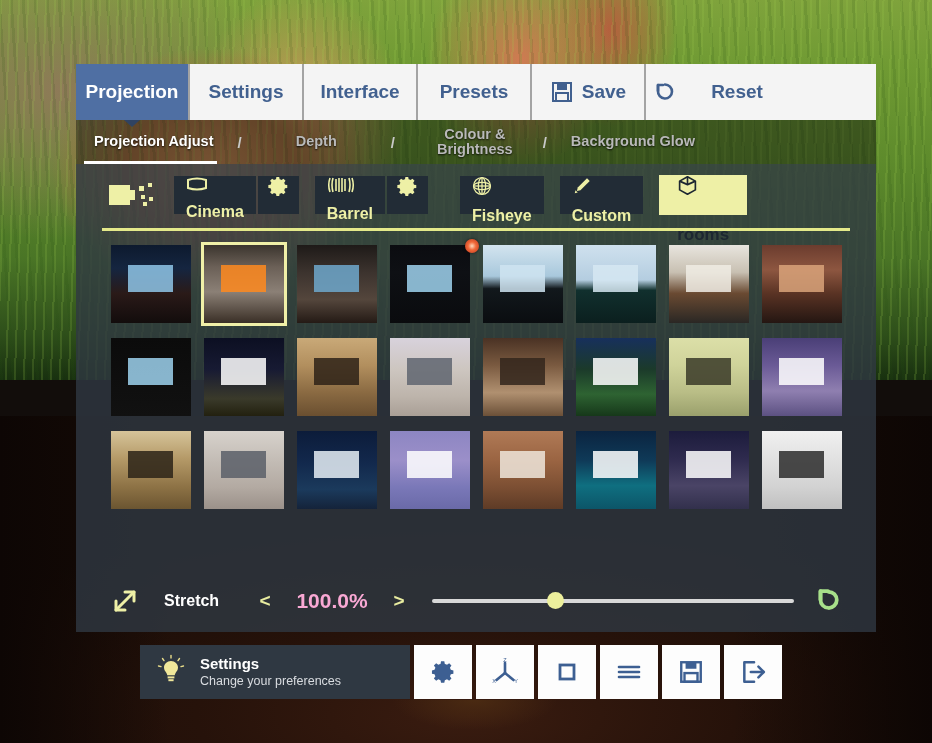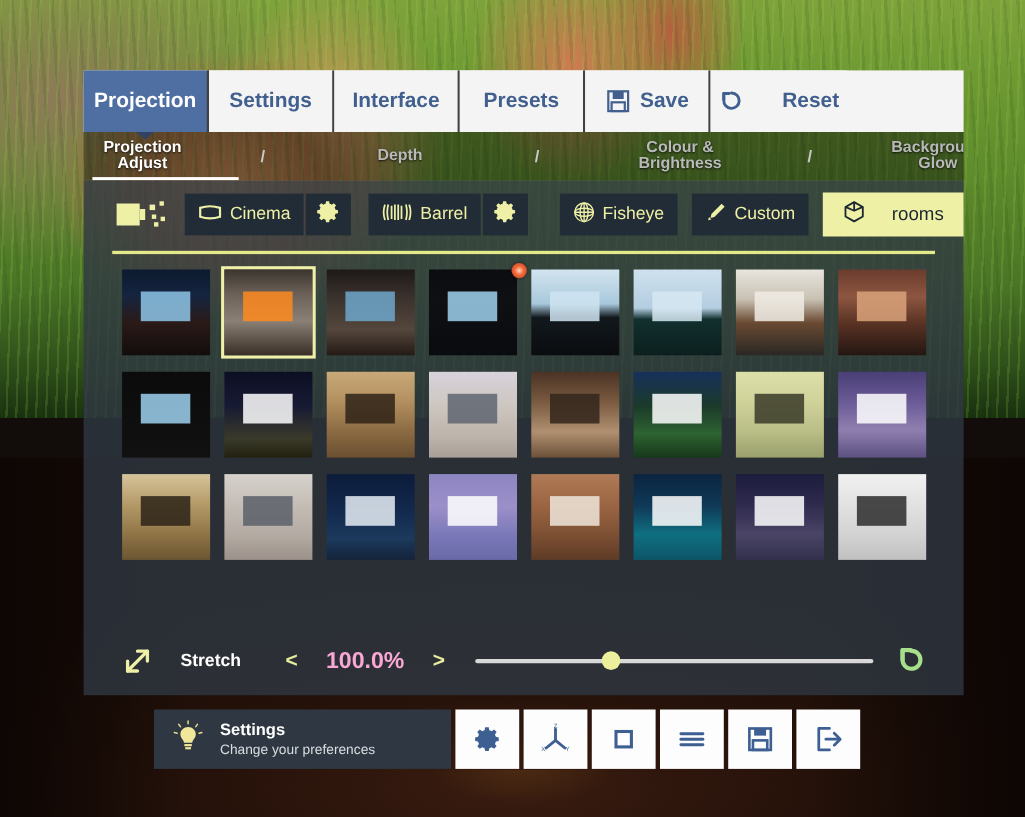--- a/index.html
+++ b/index.html
@@ -60,21 +60,21 @@
   
   .tabbar {
     display: flex; height: 56px; width: 800px;
     background: #f4f4f4;
   }
   .tab {
     flex: 0 0 auto;
     display: flex; align-items: center; justify-content: center;
     gap: 8px;
     font-size: 19px; font-weight: bold; color: #41608f;
-    border-right: 2px solid #404040;
+    border-right: 2px solid #a3a3a3;
     background: #f4f4f4;
     cursor: pointer; user-select: none;
     position: relative;
   }
   .tab.active { background: #4f6fa3; color: #ffffff; }
   .tab.active::after {
     content: ""; position: absolute; left: 50%; bottom: -7px;
     transform: translateX(-50%);
     border-left: 8px solid transparent; border-right: 8px solid transparent;
     border-top: 7px solid #4f6fa3;
@@ -90,21 +90,20 @@
   .tab svg { display:block; }
 
   
   .subnav {
     position: relative;
     height: 44px; width: 800px;
     background: rgba(8,8,10,0.42);
     display: flex; align-items: center;
     padding-left: 8px;
     overflow: hidden;
-    gap: 48px;
   }
   .crumb {
     font-size: 14.5px; font-weight: bold; color: #b9b9b9;
     padding: 0 10px; cursor: pointer; user-select:none;
     text-align: center; line-height: 1.05;
     text-shadow: 0 1px 2px rgba(0,0,0,.8);
   }
   .crumb.active { color: #ffffff; }
   .crumb-sep { color: #c9c9c9; font-size: 15px; font-weight: bold; padding: 0 14px; }
   .crumb-underline {
@@ -127,25 +126,26 @@
   
   .modebar {
     display: flex; align-items: center; height: 62px;
     padding: 0 0 0 28px; gap: 0;
   }
   .proj-icon-btn {
     width: 56px; height: 40px; display:flex; align-items:center; justify-content:center;
     cursor:pointer; margin-right: 14px;
   }
   .mode-btn {
-    height: 38px; display: flex; align-items: center; gap: 7px;
+    height: 38px; display: flex; align-items: flex-start; gap: 7px;
     background: #222c36; color: #eef0a6;
-    font-size: 16px; font-weight: normal;
+    font-size: 16px; font-weight: bold;
     padding: 0 12px; cursor: pointer; user-select:none;
     border: none;
+    flex-direction: column;
   }
   .mode-btn.gear-only { padding: 0 10px; margin-right: 16px; margin-left: 2px; }
   .mode-btn.selected {
     background: #eef0a6; color: #1d2731;
   }
   .mode-gap { width: 16px; }
   .divider-line {
     margin: 2px 26px 0 26px; height: 3px; background: #e4e98a; width: 748px;
   }
 

